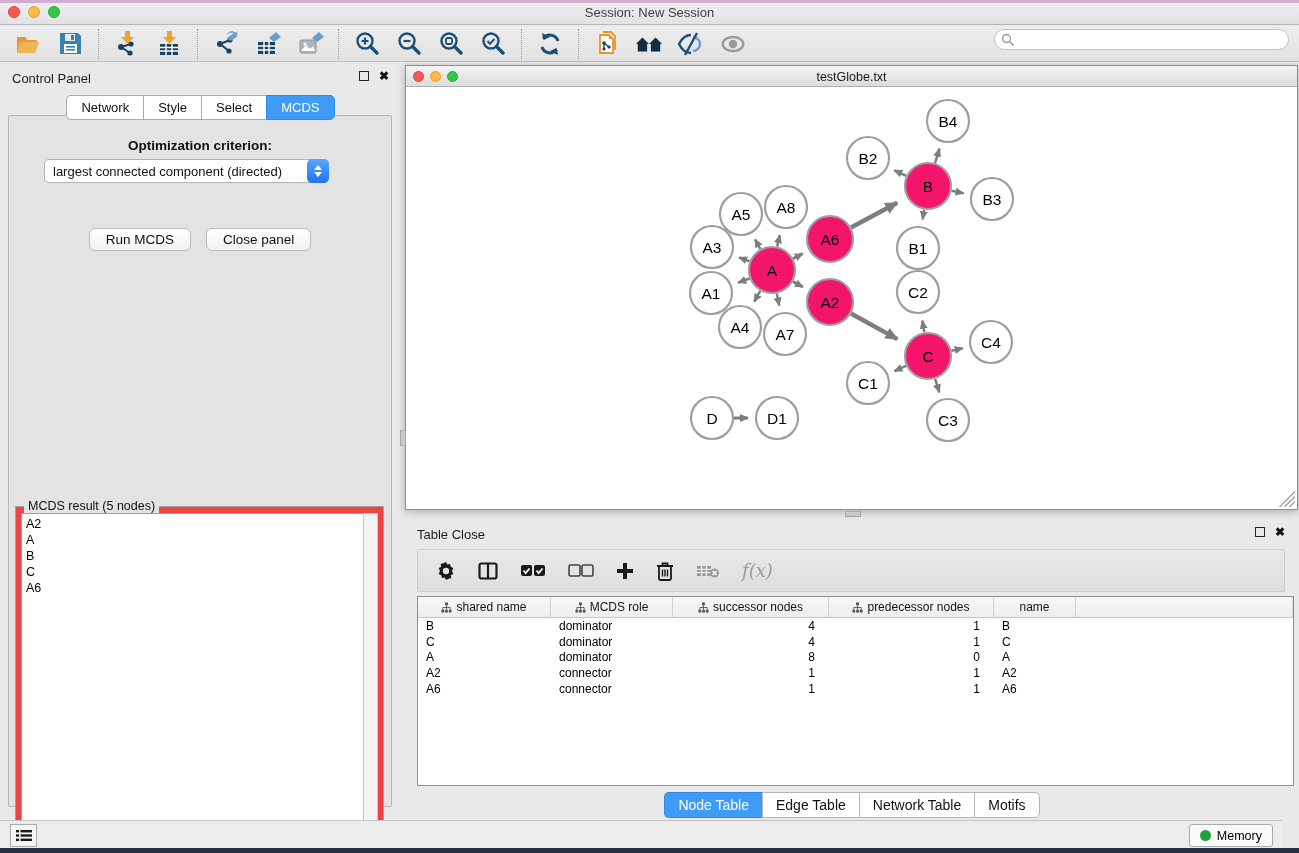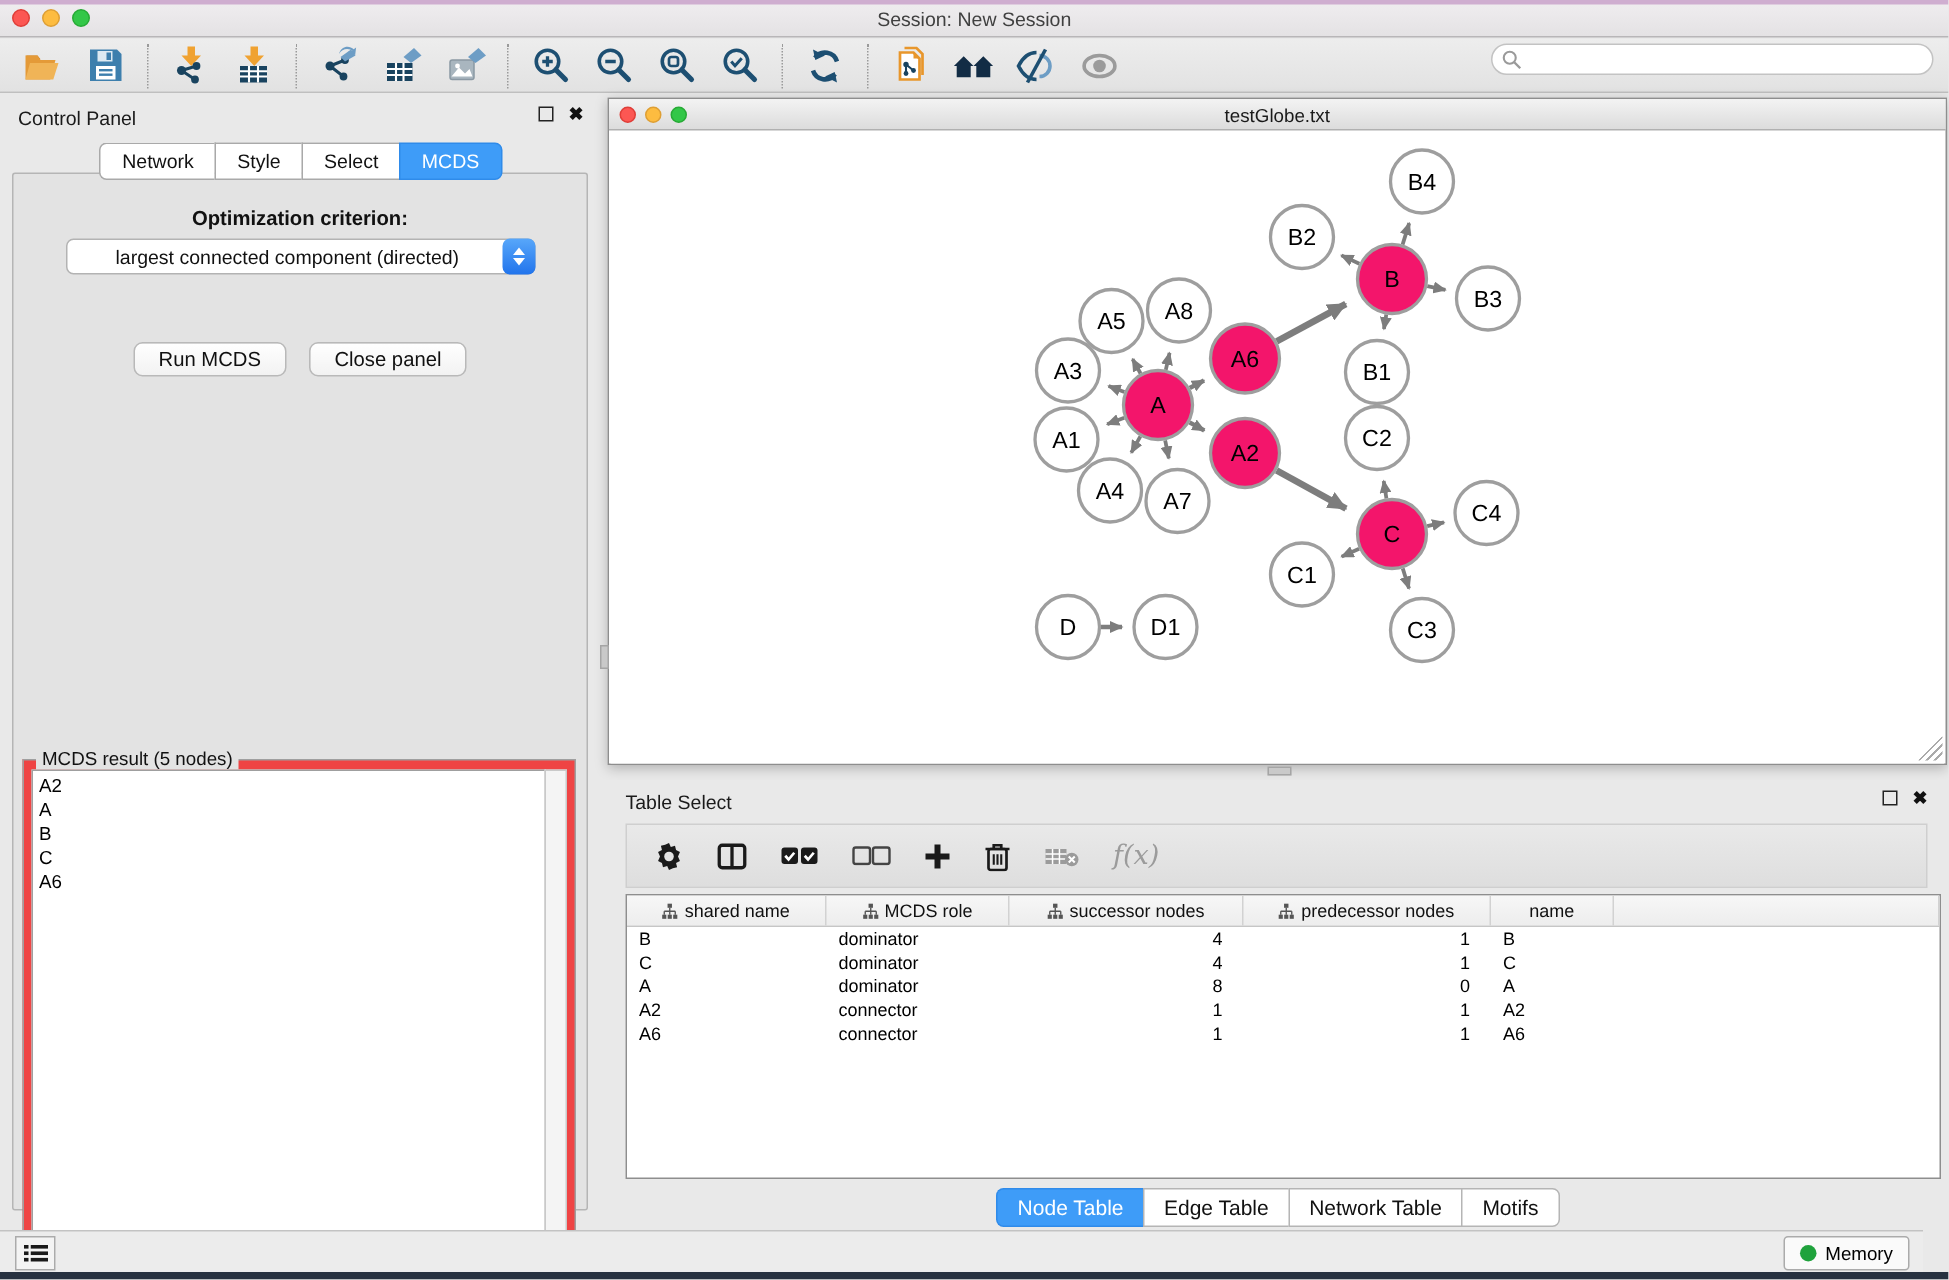--- a/index.html
+++ b/index.html
@@ -37,22 +37,22 @@
   .float-glyph { width:10px; height:10px; border:1.5px solid #222; display:inline-block; }
   .close-glyph { font-size:12px; font-weight:bold; color:#111; line-height:10px; }
   .cp-tabs { position:absolute; left:0; top:33px; width:100%; display:flex; justify-content:center; z-index:3; }
   .cp-tab { font-size:13px; padding:4px 14px; background:#fff; border:1px solid #a9a9a9; border-right:none; color:#111; }
   .cp-tab:first-child { border-radius:5px 0 0 5px; }
   .cp-tab:last-child { border-right:1px solid #a9a9a9; border-radius:0 5px 5px 0; }
   .cp-tab.active { background:#3e9cf8; border-color:#2f8bea; color:#fff; }
   .cp-body { position:absolute; left:8px; top:53px; width:384px; height:692px;
     background:#e3e3e3; border:1px solid #b5b5b5; border-radius:2px; }
   .opt-label { margin-top:22px; text-align:center; font-size:13.5px; font-weight:bold; color:#111; }
-  .combo { position:absolute; left:35px; top:43px; width:313px; height:24px; background:#fff;
-    border:1px solid #b3b3b3; border-radius:5px; display:flex; align-items:center;padding-left:24px; }
+  .combo { position:absolute; left:35px; top:43px; width:285px; height:24px; background:#fff;
+    border:1px solid #b3b3b3; border-radius:5px; display:flex; align-items:center; }
   .combo-text { flex:1; font-size:13px; padding-left:8px; color:#111; white-space:nowrap; }
   .combo-spin { width:22px; height:24px; margin:-1px; border-radius:5px;
     background:linear-gradient(#58a7fa,#2174ec); display:flex; flex-direction:column;
     align-items:center; justify-content:center; gap:2px; }
   .chev-up { width:0; height:0; border-left:4px solid transparent; border-right:4px solid transparent; border-bottom:5px solid #fff; }
   .chev-dn { width:0; height:0; border-left:4px solid transparent; border-right:4px solid transparent; border-top:5px solid #fff; }
   .btn-row { position:absolute; left:0; top:77px; width:100%; display:flex; justify-content:center; gap:15px; }
   .mac-btn { background:linear-gradient(#ffffff,#f2f2f2); border:1px solid #b9b9b9; border-radius:6px;
     font-size:13.5px; padding:3px 16px; color:#111;margin-top:35px; }
   .result-box { position:absolute; left:6px; top:390px; width:369px; height:340px;
@@ -449,21 +449,21 @@
             <text x="370" y="335.5" text-anchor="middle" font-size="15.5" fill="#000" font-family="&quot;Liberation Sans&quot;, sans-serif">D1</text>
           </g>
         </svg>
     </div>
     <div class="resize-grip"></div>
   </div>
   <div class="split-handle-v"></div>
   <div class="split-handle-h"></div>
 
   <div class="table-panel">
-    <span class="tp-title">Table Select</span>
+    <span class="tp-title">Table Close</span>
     <span class="tp-ctrls">
       <span class="float-glyph"></span>
       <span class="close-glyph">✖</span>
     </span>
     <div class="tp-toolbar">
       <span>
         <svg class="icon" width="20" height="20" viewBox="0 0 20 20">
             <path fill="#1a1a1a" d="M10 1l1.2 2.6 2.8-.7.7 2.8L17.3 7 16 10l1.3 3-2.6 1.3.7 2.8-2.8.7L10 19l-1.2-2.6-2.8.7-.7-2.8L2.7 13 4 10 2.7 7l2.6-1.3-.7-2.8 2.8-.7z"></path>
             <circle cx="10" cy="10" r="3.2" fill="#e3e3e3"></circle>
           </svg>

